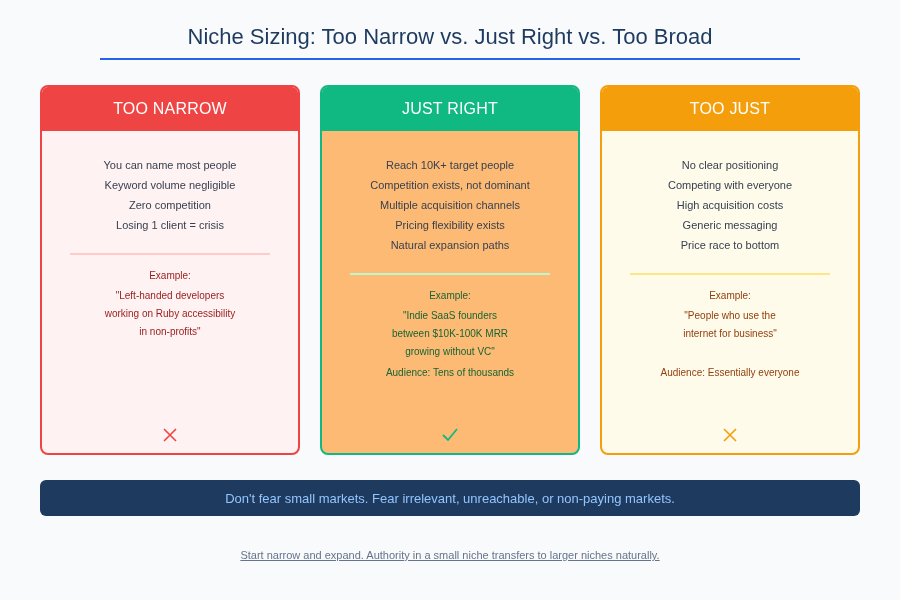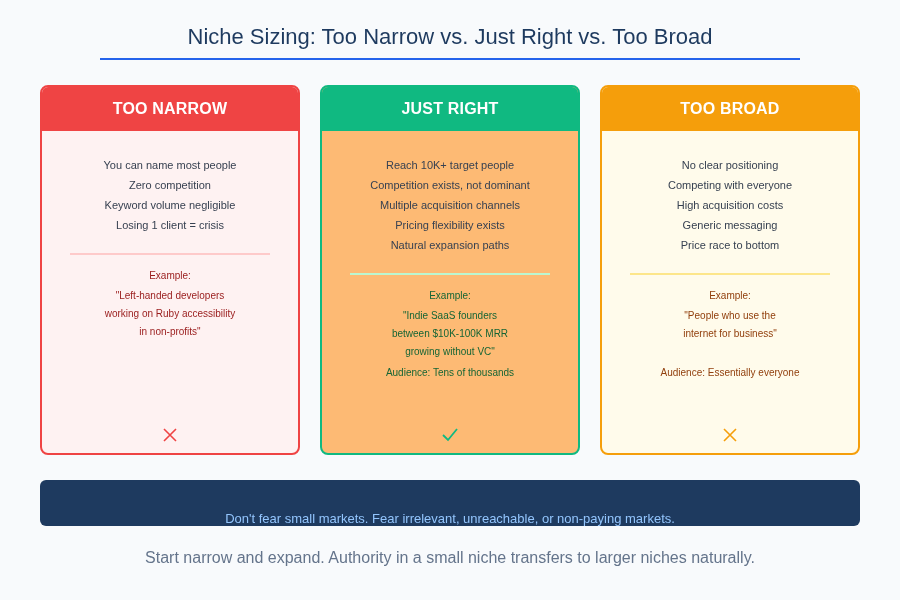--- a/index.html
+++ b/index.html
@@ -14,21 +14,21 @@
       position: absolute; left: 100px; top: 58px; width: 700px; height: 2px;
       background: #2563eb;
     }
 
     .card {
       position: absolute; top: 85px; width: 260px; height: 370px;
       border: 2px solid; border-radius: 8px; overflow: hidden;
     }
     .card-head {
       height: 44px; display: flex; align-items: center; justify-content: center;
-      color: #ffffff; font-weight: bold; font-size: 16px; letter-spacing: 0.2px;
+      color: #ffffff; font-weight: normal; font-size: 16px; letter-spacing: 0.2px;
     }
     .card-body { padding-top: 24px; text-align: center; }
     .trait {
       font-size: 11px; color: #374151; line-height: 20px; height: 20px;
     }
     .divider {
       width: 200px; height: 2px; margin: 18px auto 0 auto;
     }
     .ex-label { font-size: 10px; line-height: 18px; margin-top: 12px; }
     .ex-line  { font-size: 10px; line-height: 18px; margin-top: 0; }
@@ -48,42 +48,42 @@
     .card.right .card-head { background: #10b981; }
     .card.right .divider { background: #bbf7d0; }
     .card.right .ex-label, .card.right .ex-line, .card.right .audience { color: #166534; }
 
     .card.broad { left: 600px; border-color: #f59e0b; background: #fffbeb; }
     .card.broad .card-head { background: #f59e0b; }
     .card.broad .divider { background: #fde68a; }
     .card.broad .ex-label, .card.broad .ex-line, .card.broad .audience { color: #92400e; }
 
     .banner {
-      position: absolute; left: 40px; top: 480px; width: 820px; height: 46px;
+      position: absolute; left: 40px; top: 480px; width: 820px; height: 36px;
       background: #1e3a5f; border-radius: 6px;
-      display: flex; align-items: flex-end; justify-content: center;
+      display: flex; align-items: center; justify-content: center;
       color: #93c5fd; font-size: 13px;
     }
     .footer {
       position: absolute; left: 0; top: 549px; width: 900px; text-align: center;
-      font-size: 16px; color: #64748b;
+      font-size: 11px; color: #64748b; text-decoration: underline;
     }
   </style>
 </head>
 <body>
 
 <div class="title">Niche Sizing: Too Narrow vs. Just Right vs. Too Broad</div>
 <div class="title-rule"></div>
 
 <div class="card narrow">
   <div class="card-head">TOO NARROW</div>
   <div class="card-body">
     <div class="trait">You can name most people</div>
+    <div class="trait">Keyword volume negligible</div>
     <div class="trait">Zero competition</div>
-    <div class="trait">Keyword volume negligible</div>
     <div class="trait">Losing 1 client = crisis</div>
     <div class="divider"></div>
     <div class="ex-label">Example:</div>
     <div class="ex-line ex-quote">"Left-handed developers</div>
     <div class="ex-line">working on Ruby accessibility</div>
     <div class="ex-line">in non-profits"</div>
   </div>
   <div class="mark">
     <svg width="14" height="14" viewBox="0 0 14 14">
         <path d="M1 1 L13 13 M13 1 L1 13" stroke="#ef4444" stroke-width="1.6" fill="none"></path>
@@ -107,21 +107,21 @@
   </div>
   <div class="audience">Audience: Tens of thousands</div>
   <div class="mark">
     <svg width="16" height="14" viewBox="0 0 16 14">
         <path d="M1 7 L6 12 L15 1" stroke="#10b981" stroke-width="1.8" fill="none"></path>
       </svg>
   </div>
 </div>
 
 <div class="card broad">
-  <div class="card-head">TOO BROAD</div>
+  <div class="card-head">TOO JUST</div>
   <div class="card-body">
     <div class="trait">No clear positioning</div>
     <div class="trait">Competing with everyone</div>
     <div class="trait">High acquisition costs</div>
     <div class="trait">Generic messaging</div>
     <div class="trait">Price race to bottom</div>
     <div class="divider"></div>
     <div class="ex-label">Example:</div>
     <div class="ex-line ex-quote">"People who use the</div>
     <div class="ex-line">internet for business"</div>

